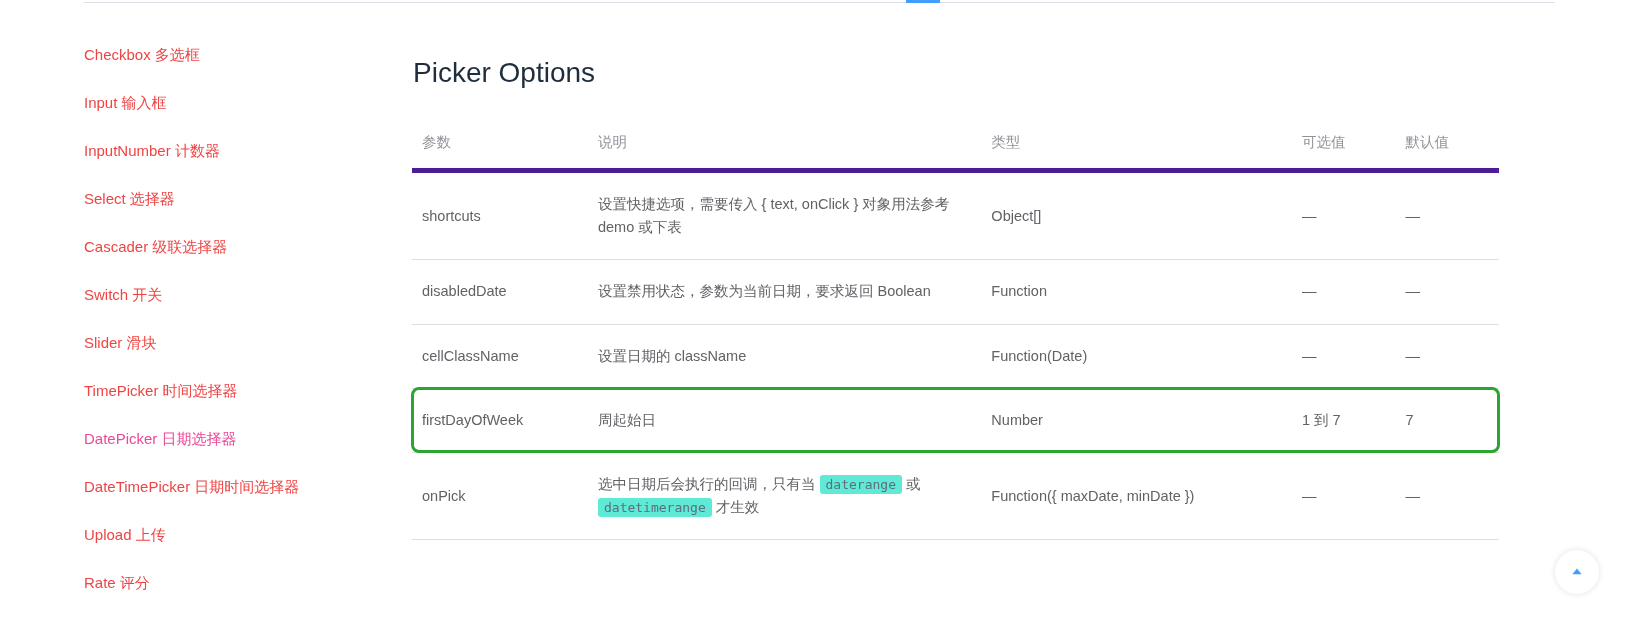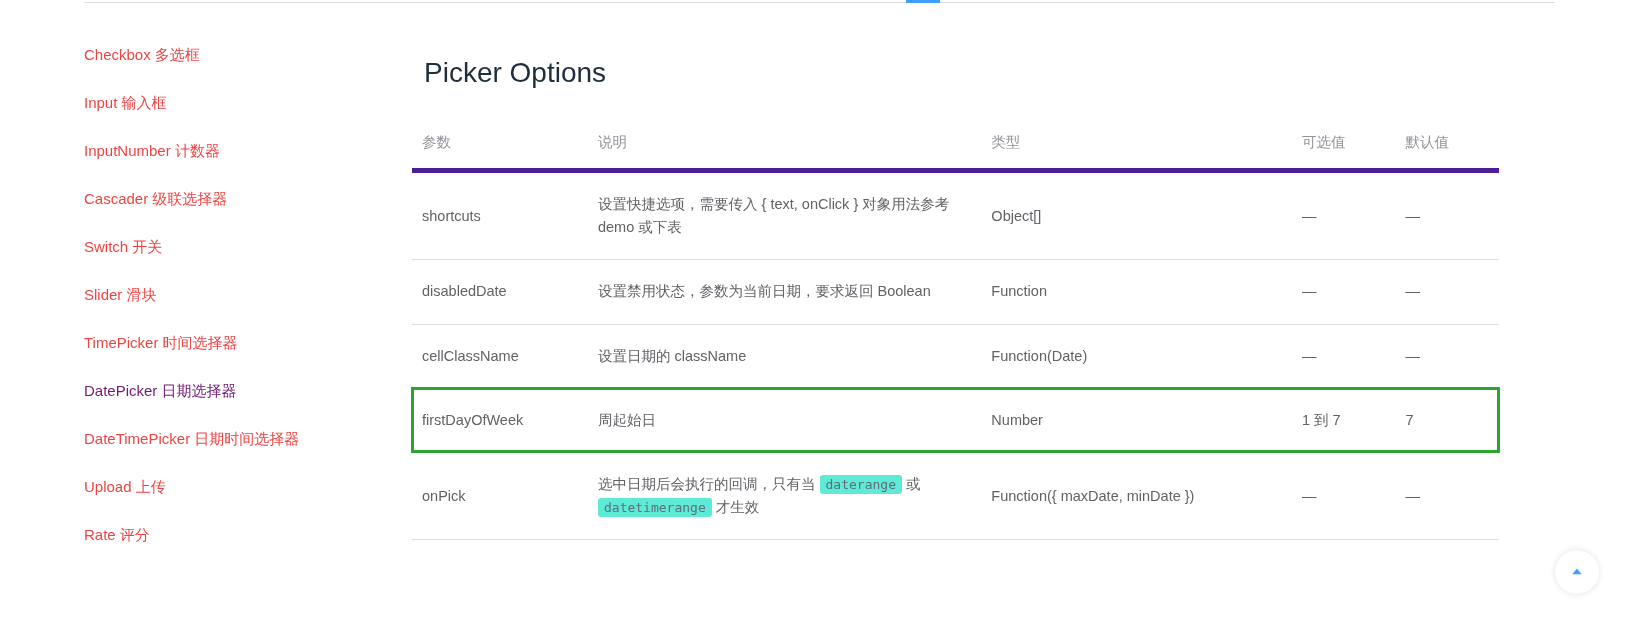--- a/index.html
+++ b/index.html
@@ -35,31 +35,31 @@
     flex-shrink: 0;
   }
   .side-item {
     height: 48px;
     line-height: 48px;
     font-size: 15px;
     color: #ef4444;
     cursor: pointer;
   }
   .side-item.active {
-    color: #701a75;
+    color: #ec4899;
   }
   .main {
     flex: 1;
     padding: 40px 140px 40px 28px;
   }
   h2.section-title {
     font-size: 28px;
     font-weight: 400;
     color: #1f2d3d;
-    margin: 14px 0 28px 12px;
+    margin: 14px 0 28px 1px;
   }
   table.api-table {
     width: 100%;
     border-collapse: collapse;
     font-size: 14.5px;
   }
   table.api-table th {
     text-align: left;
     font-weight: 400;
     color: #909399;
@@ -75,20 +75,21 @@
   }
   table.api-table tr:last-child td {
     border-bottom: 1px solid #dcdfe6;
   }
   tr.highlight-row td {
     position: relative;
   }
   tr.highlight-row {
     outline: 3px solid #2aa52f;
     outline-offset: -2px;
+    border-radius: 7px;
   }
   .col-param { width: 170px; }
   .col-desc  { width: 380px; }
   .col-type  { width: 300px; }
   .col-opt   { width: 100px; }
   .col-def   { width: 100px; }
   code.inline {
     background: #5eead4;
     padding: 2px 6px;
     border-radius: 3px;
@@ -117,20 +118,21 @@
 
 <div class="top-border">
   <div class="top-indicator"></div>
 </div>
 
 <div class="page">
   <nav class="sidebar" id="sidebar">
       <div class="side-item">Checkbox 多选框</div>
       <div class="side-item">Input 输入框</div>
       <div class="side-item">InputNumber 计数器</div>
+      <div class="side-item">Select 选择器</div>
       <div class="side-item">Cascader 级联选择器</div>
       <div class="side-item">Switch 开关</div>
       <div class="side-item">Slider 滑块</div>
       <div class="side-item">TimePicker 时间选择器</div>
       <div class="side-item active">DatePicker 日期选择器</div>
       <div class="side-item">DateTimePicker 日期时间选择器</div>
       <div class="side-item">Upload 上传</div>
       <div class="side-item">Rate 评分</div>
     </nav>
 

